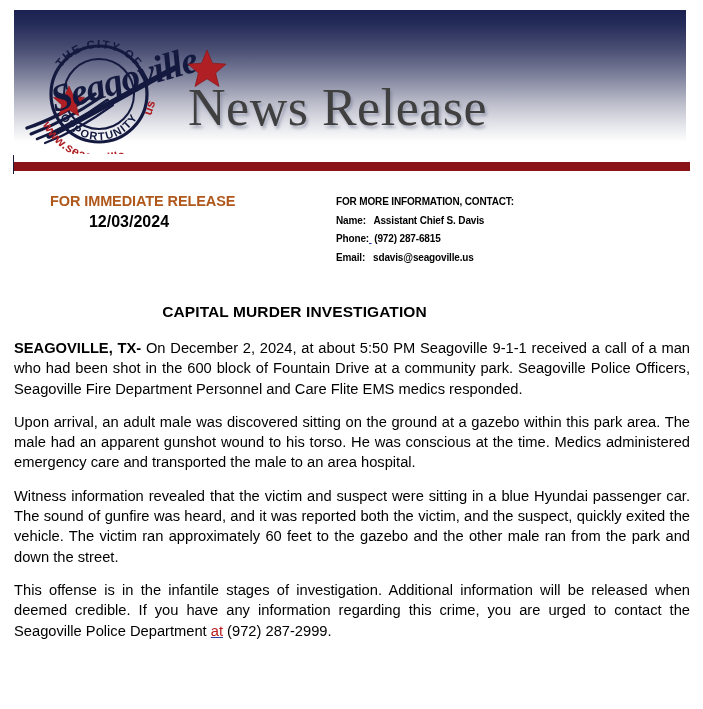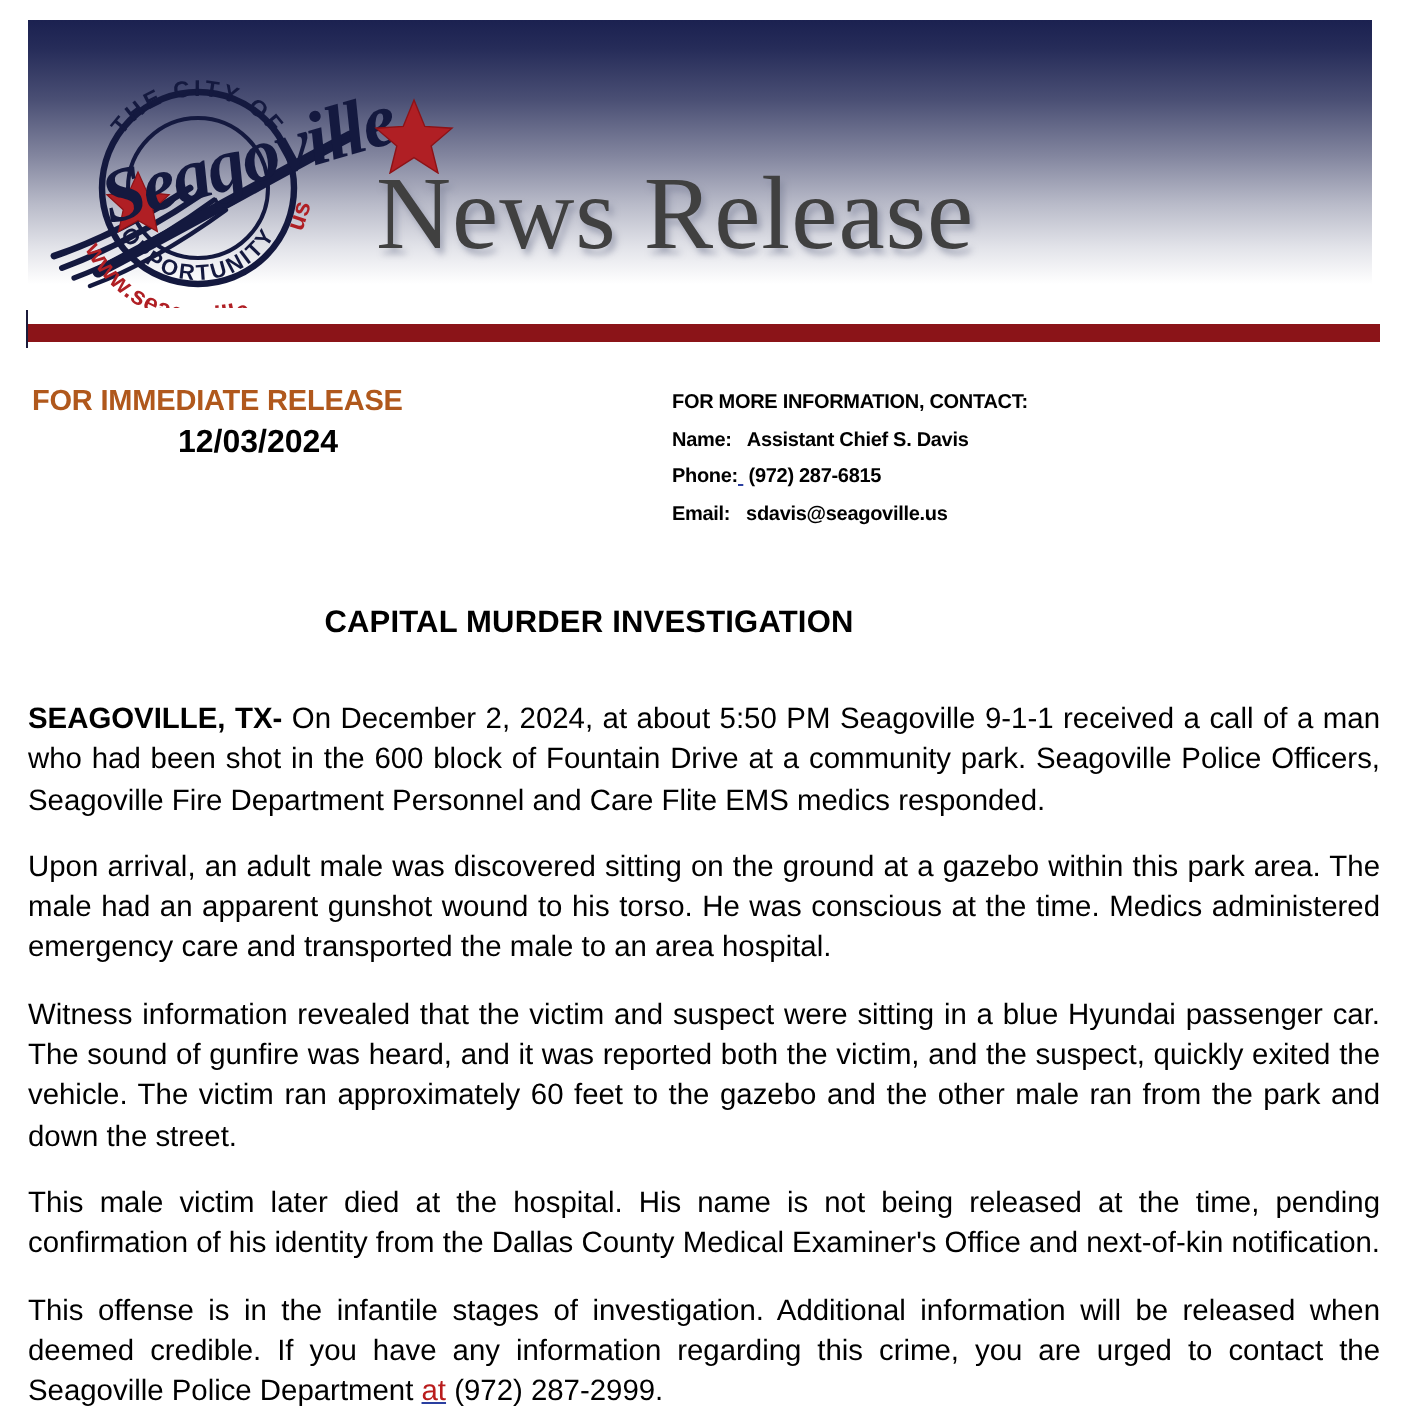--- a/index.html
+++ b/index.html
@@ -92,20 +92,21 @@
     width: 300px;
     text-align: center;
   }
   #release-headline {
     font-size: 14.5px;
     font-weight: bold;
     color: #B0581C;
     letter-spacing: -0.1px;
     text-align: left;
     padding-left: 2px;
+    margin-left: 34px;
   }
   #release-date {
     font-size: 16px;
     font-weight: bold;
     color: #000000;
     margin-top: 4px;
     text-align: center;
     padding-right: 70px;
   }
 
@@ -135,21 +136,21 @@
     text-align: center;
     font-size: 15.5px;
     font-weight: bold;
     letter-spacing: 0.1px;
   }
 
   
   #body-copy {
     position: absolute;
     left: 14px;
-    top: 350px;
+    top: 338px;
     width: 676px;
     font-size: 14.7px;
     line-height: 20.3px;
   }
   #body-copy p {
     margin: 0 0 13px 0;
     text-align: justify;
     text-justify: inter-word;
   }
   #body-copy p:last-child { margin-bottom: 0; }
@@ -239,19 +240,18 @@
 <div id="body-copy">
 
   <p>
     <span class="dateline">SEAGOVILLE, TX-</span><span>    On December 2, 2024, at about 5:50 PM Seagoville 9-1-1 received a call of a man who had been shot in the 600 block of Fountain Drive at a community park.  Seagoville Police Officers, Seagoville Fire Department Personnel and Care Flite EMS medics responded.</span>
   </p>
 
   <p>Upon arrival, an adult male was discovered sitting on the ground at a gazebo within this park area.  The male had an apparent gunshot wound to his torso.  He was conscious at the time.  Medics administered emergency care and transported the male to an area hospital.</p>
 
   <p>Witness information revealed that the victim and suspect were sitting in a blue Hyundai passenger car.  The sound of gunfire was heard, and it was reported both the victim, and the suspect, quickly exited the vehicle.  The victim ran approximately 60 feet to the gazebo and the other male ran from the park and down the street.</p>
 
-  <p>This male victim later died at the hospital.  His name is not being released at the time, pending confirmation of his identity from the Dallas County Medical Examiner's Office and next-of-kin notification.</p>
 
   <p>
     <span>This offense is in the infantile stages of investigation. Additional information will be released when deemed credible.  If you have any information regarding this crime, you are urged to contact the Seagoville Police Department </span><span class="u-link">at</span><span> (972) 287-2999.</span>
   </p>
 
 </div>
 
 </body></html>

